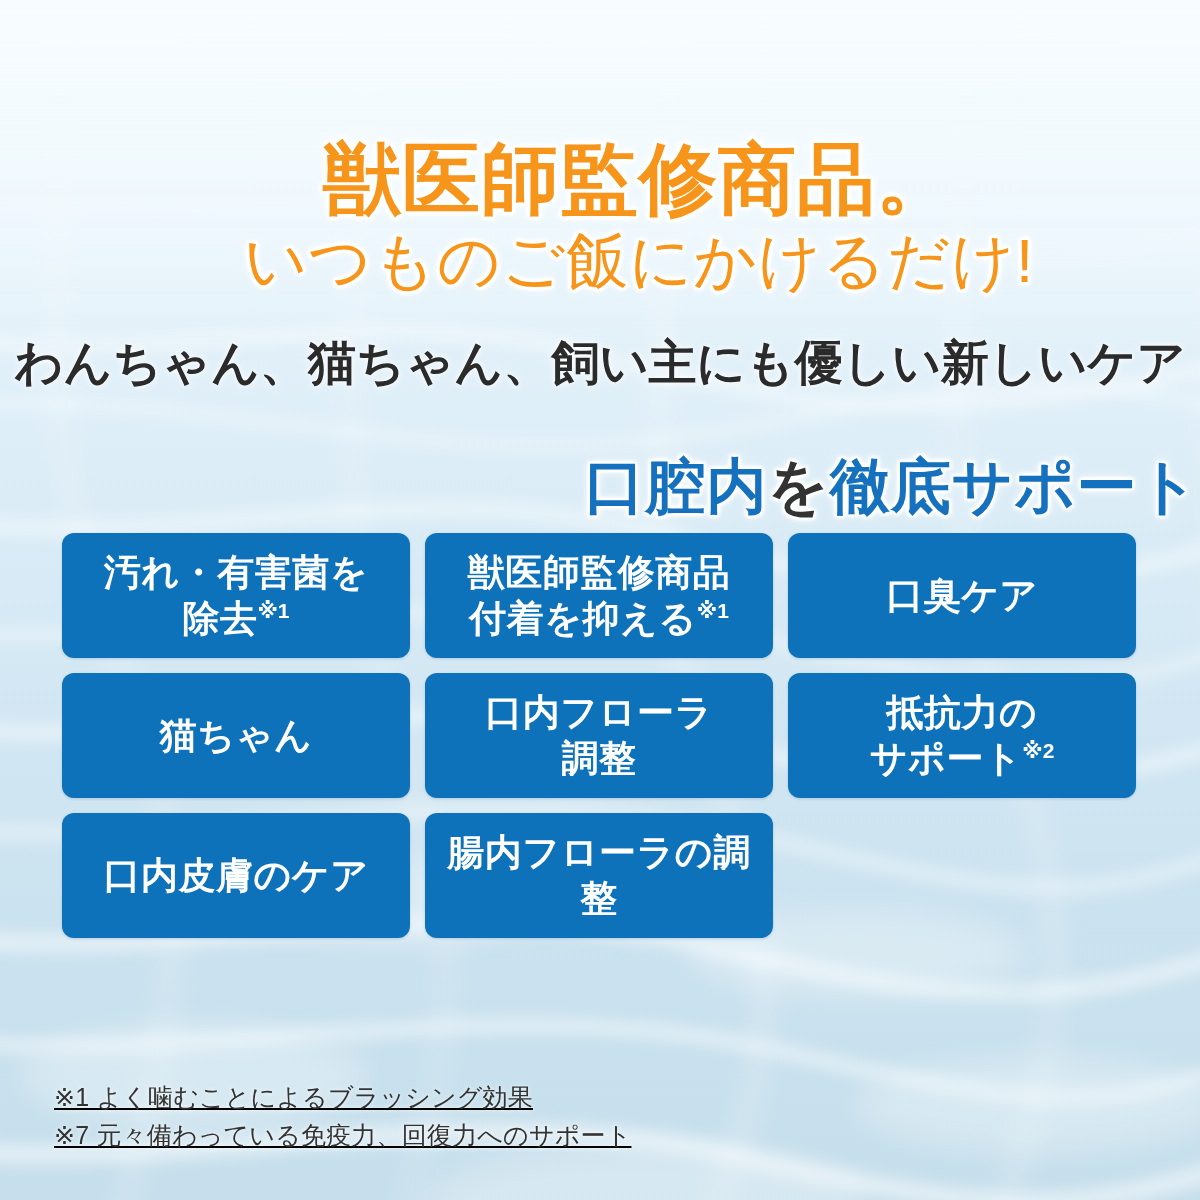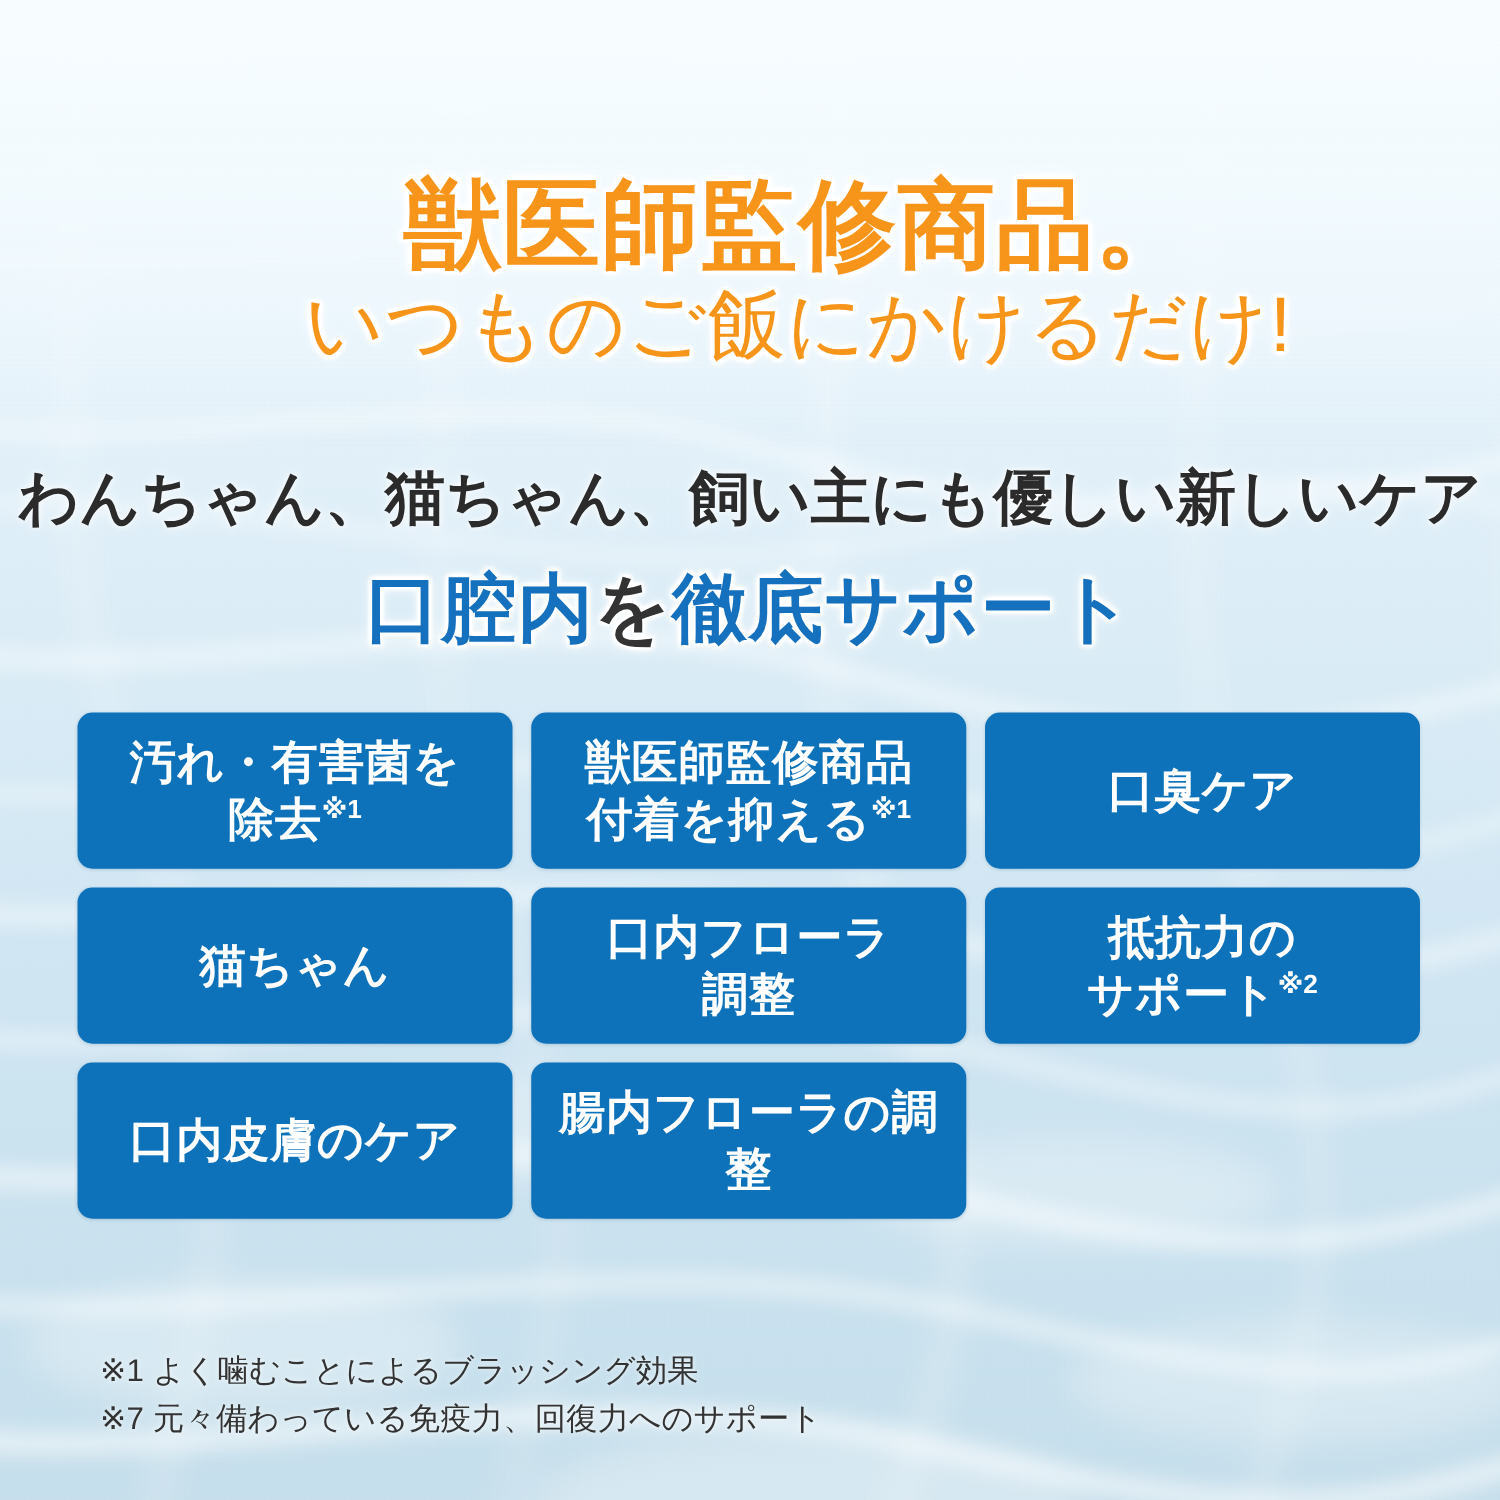--- a/index.html
+++ b/index.html
@@ -101,46 +101,45 @@
     top: 338px;
     left: 0;
     width: 1200px;
     text-align: center;
     font-size: 48px;
     line-height: 1.05;
     font-weight: 700;
     color: #2b2b2b;
     letter-spacing: 0px;
     text-shadow: 0 0 4px rgba(255,255,255,.85), 0 0 9px rgba(255,255,255,.7);
-    margin-top: 36px;
   }
 
   .section-heading {
     position: absolute;
     top: 455px;
     left: 0;
     width: 1200px;
-    text-align: center;
+    text-align: right;
     font-size: 60px;
     line-height: 1.05;
     font-weight: 700;
     color: #1570be;
     letter-spacing: 1px;
     text-shadow:
       0 0 3px #fff, 0 0 6px #fff, 0 0 11px #fff,
       2px 2px 3px #fff, -2px -2px 3px #fff, 2px -2px 3px #fff, -2px 2px 3px #fff;
   }
   .section-heading .particle {
     color: #333333;
   }
 
   
   .grid {
     position: absolute;
-    top: 570px;
+    top: 533px;
     left: 62px;
     width: 1075px;
     display: grid;
     grid-template-columns: repeat(3, 348px);
     grid-auto-rows: 125px;
     column-gap: 15px;
     row-gap: 15px;
   }
   .card {
     background: #0d72b9;
@@ -162,23 +161,24 @@
   .card-label .note {
     font-size: 21px;
     vertical-align: super;
     line-height: 1;
     letter-spacing: 0;
   }
 
   
   .footnotes {
     position: absolute;
-    left: 80px;
+    left: 54px;
     top: 1078px;
     width: 900px;
+    text-decoration: underline;
   }
   .footnote {
     font-size: 25px;
     line-height: 1.52;
     color: #333333;
     letter-spacing: 0.2px;
     text-shadow: 0 0 4px rgba(255,255,255,.8);
   }
 </style>
 </head>

